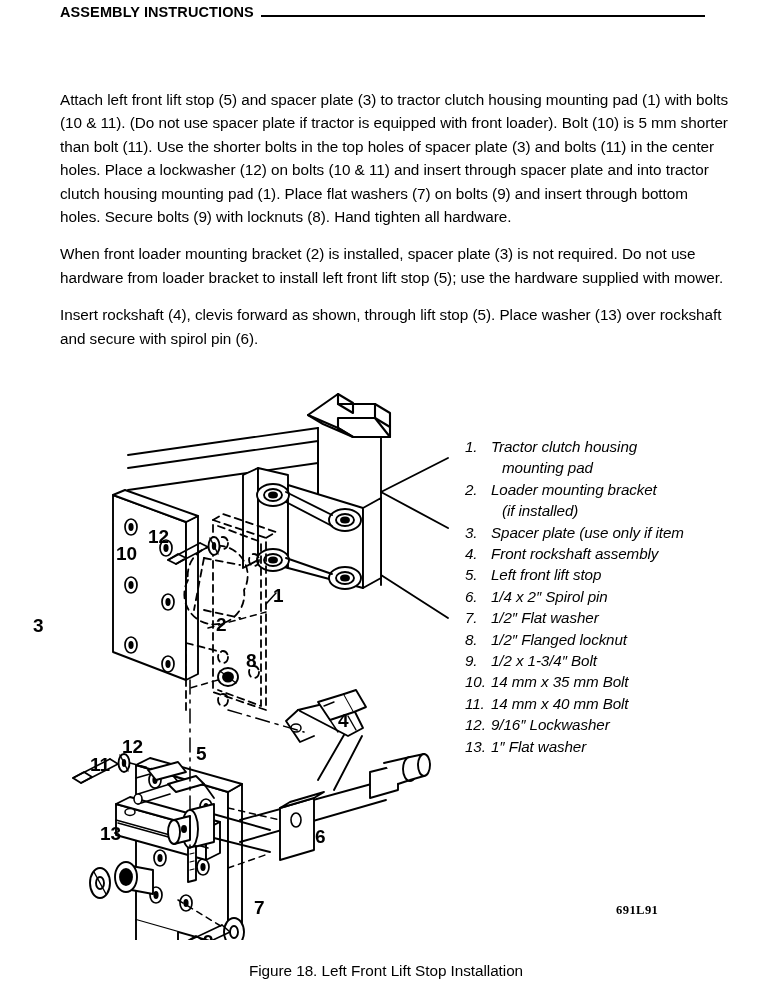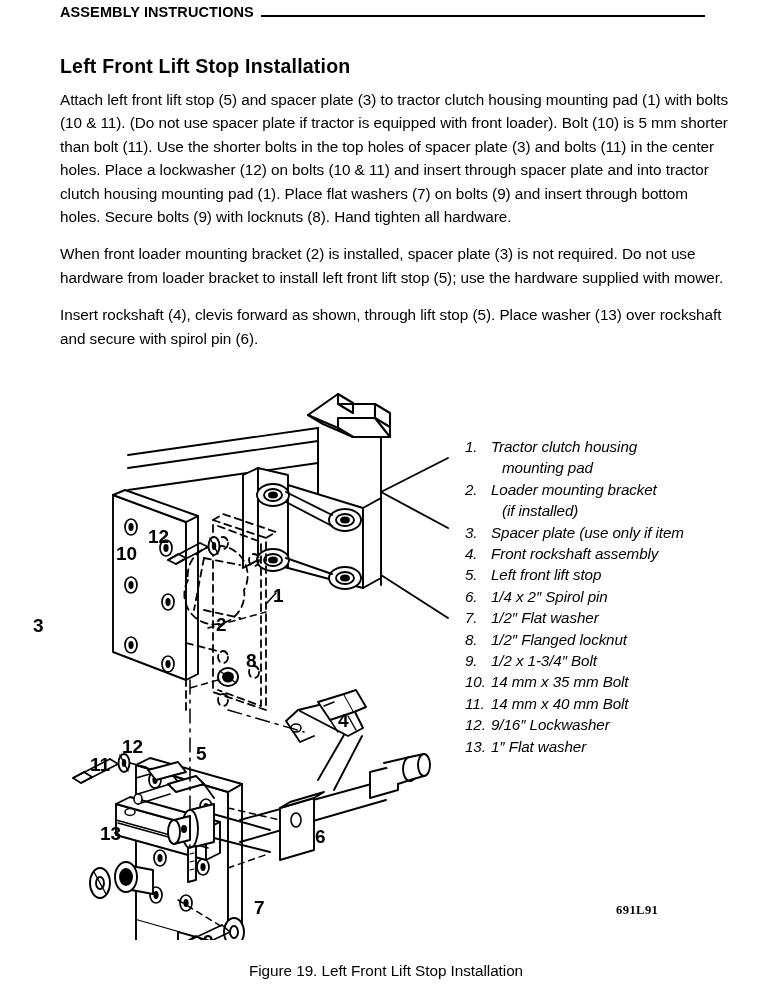--- a/index.html
+++ b/index.html
@@ -140,21 +140,20 @@
 </head>
 <body>
 
 <div class="page">
 
   <div class="header">
     <span class="header-title">ASSEMBLY INSTRUCTIONS</span>
     <span class="header-rule"></span>
   </div>
 
-  <h1 class="section-title">Left Front Lift Stop Installation</h1>
 
   <div class="body-copy">
     <p class="para">Attach left front lift stop (5) and spacer plate (3) to tractor clutch housing mounting pad (1) with bolts (10 &amp; 11). (Do not use spacer plate if tractor is equipped with front loader). Bolt (10) is 5 mm shorter than bolt (11). Use the shorter bolts in the top holes of spacer plate (3) and bolts (11) in the center holes. Place a lockwasher (12) on bolts (10 &amp; 11) and insert through spacer plate and into tractor clutch housing mounting pad (1). Place flat washers (7) on bolts (9) and insert through bottom holes. Secure bolts (9) with locknuts (8). Hand tighten all hardware.</p>
     <p class="para">When front loader mounting bracket (2) is installed, spacer plate (3) is not required. Do not use hardware from loader bracket to install left front lift stop (5); use the hardware supplied with mower.</p>
     <p class="para">Insert rockshaft (4), clevis forward as shown, through lift stop (5). Place washer (13) over rockshaft and secure with spirol pin (6).</p>
   </div>
 
   <div class="figure">
     <svg width="772" height="560" viewBox="0 0 772 560" xmlns="http://www.w3.org/2000/svg">
       <g fill="none" stroke="#000" stroke-width="1.9" stroke-linejoin="round" stroke-linecap="round">
@@ -515,15 +514,15 @@
       <span class="legend-text">9/16″ Lockwasher</span>
     </li>
     <li class="legend-item">
       <span class="legend-num wide">13.</span>
       <span class="legend-text">1″ Flat washer</span>
     </li>
   </ol>
 
   <div class="drawing-code">691L91</div>
 
-  <div class="caption">Figure 19. Left Front Lift Stop Installation</div>
+  <div class="caption">Figure 18. Left Front Lift Stop Installation</div>
 
 </div>
 
 </body></html>

